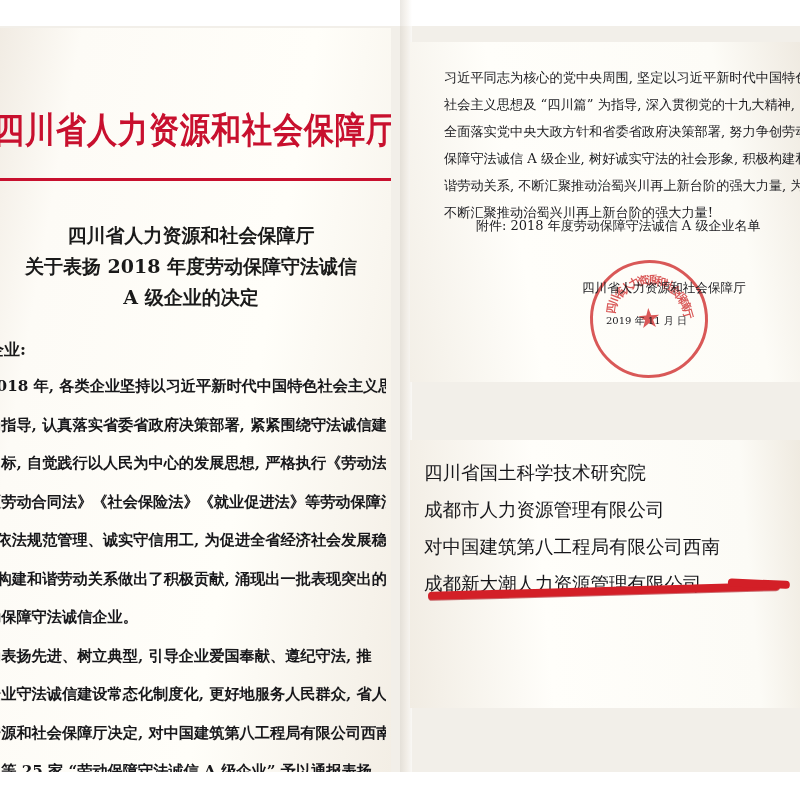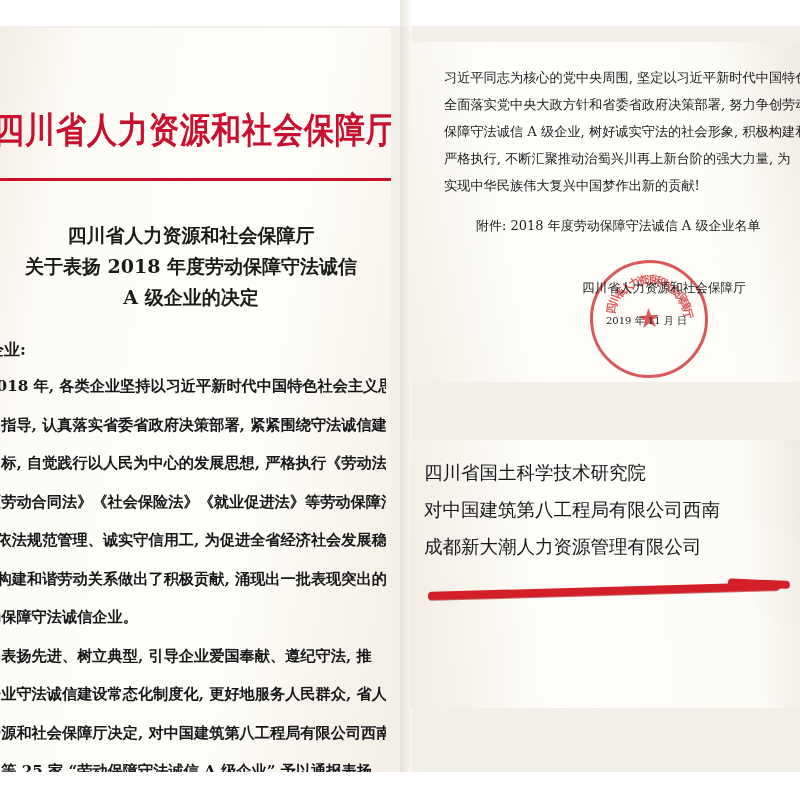--- a/index.html
+++ b/index.html
@@ -299,24 +299,25 @@
     </div>
   </div>
 
   <div class="seam"></div>
 
   <div class="right-top">
     <div class="paper-tint"></div>
 
     <div class="rt-body">
       <p>习近平同志为核心的党中央周围, 坚定以习近平新时代中国特色</p>
+      <p>社会主义思想及 “四川篇” 为指导, 深入贯彻党的十九大精神,</p>
       <p>全面落实党中央大政方针和省委省政府决策部署, 努力争创劳动</p>
       <p>保障守法诚信 A 级企业, 树好诚实守法的社会形象, 积极构建和</p>
-      <p>严格执行, 不断汇聚推动治蜀兴川再上新台阶的强大力量, 为</p>
-      <p>实现中华民族伟大复兴中国梦作出新的贡献!</p>
+      <p>谐劳动关系, 不断汇聚推动治蜀兴川再上新台阶的强大力量, 为</p>
+      <p>不断汇聚推动治蜀兴川再上新台阶的强大力量!</p>
     </div>
 
     <div class="attachment">附件: 2018 年度劳动保障守法诚信 A 级企业名单</div>
 
     <div class="seal">
       <div class="seal-text">
         <span style="transform: rotate(-78deg);">四</span>
         <span style="transform: rotate(-65deg);">川</span>
         <span style="transform: rotate(-52deg);">省</span>
         <span style="transform: rotate(-39deg);">人</span>
@@ -335,20 +336,21 @@
 
     <div class="signature">四川省人力资源和社会保障厅</div>
     <div class="sig-date">2019 年 11 月 日</div>
   </div>
 
   <div class="right-list">
     <div class="paper-tint"></div>
 
     <div class="company-list">
       <div class="company">四川省国土科学技术研究院</div>
+      <div class="company">成都市人力资源管理有限公司</div>
       <div class="company">对中国建筑第八工程局有限公司西南</div>
       <div class="company">成都新大潮人力资源管理有限公司</div>
       <div class="redaction"></div>
     </div>
   </div>
 
   <div class="bottom-band"></div>
 </div>
 
 </body></html>

